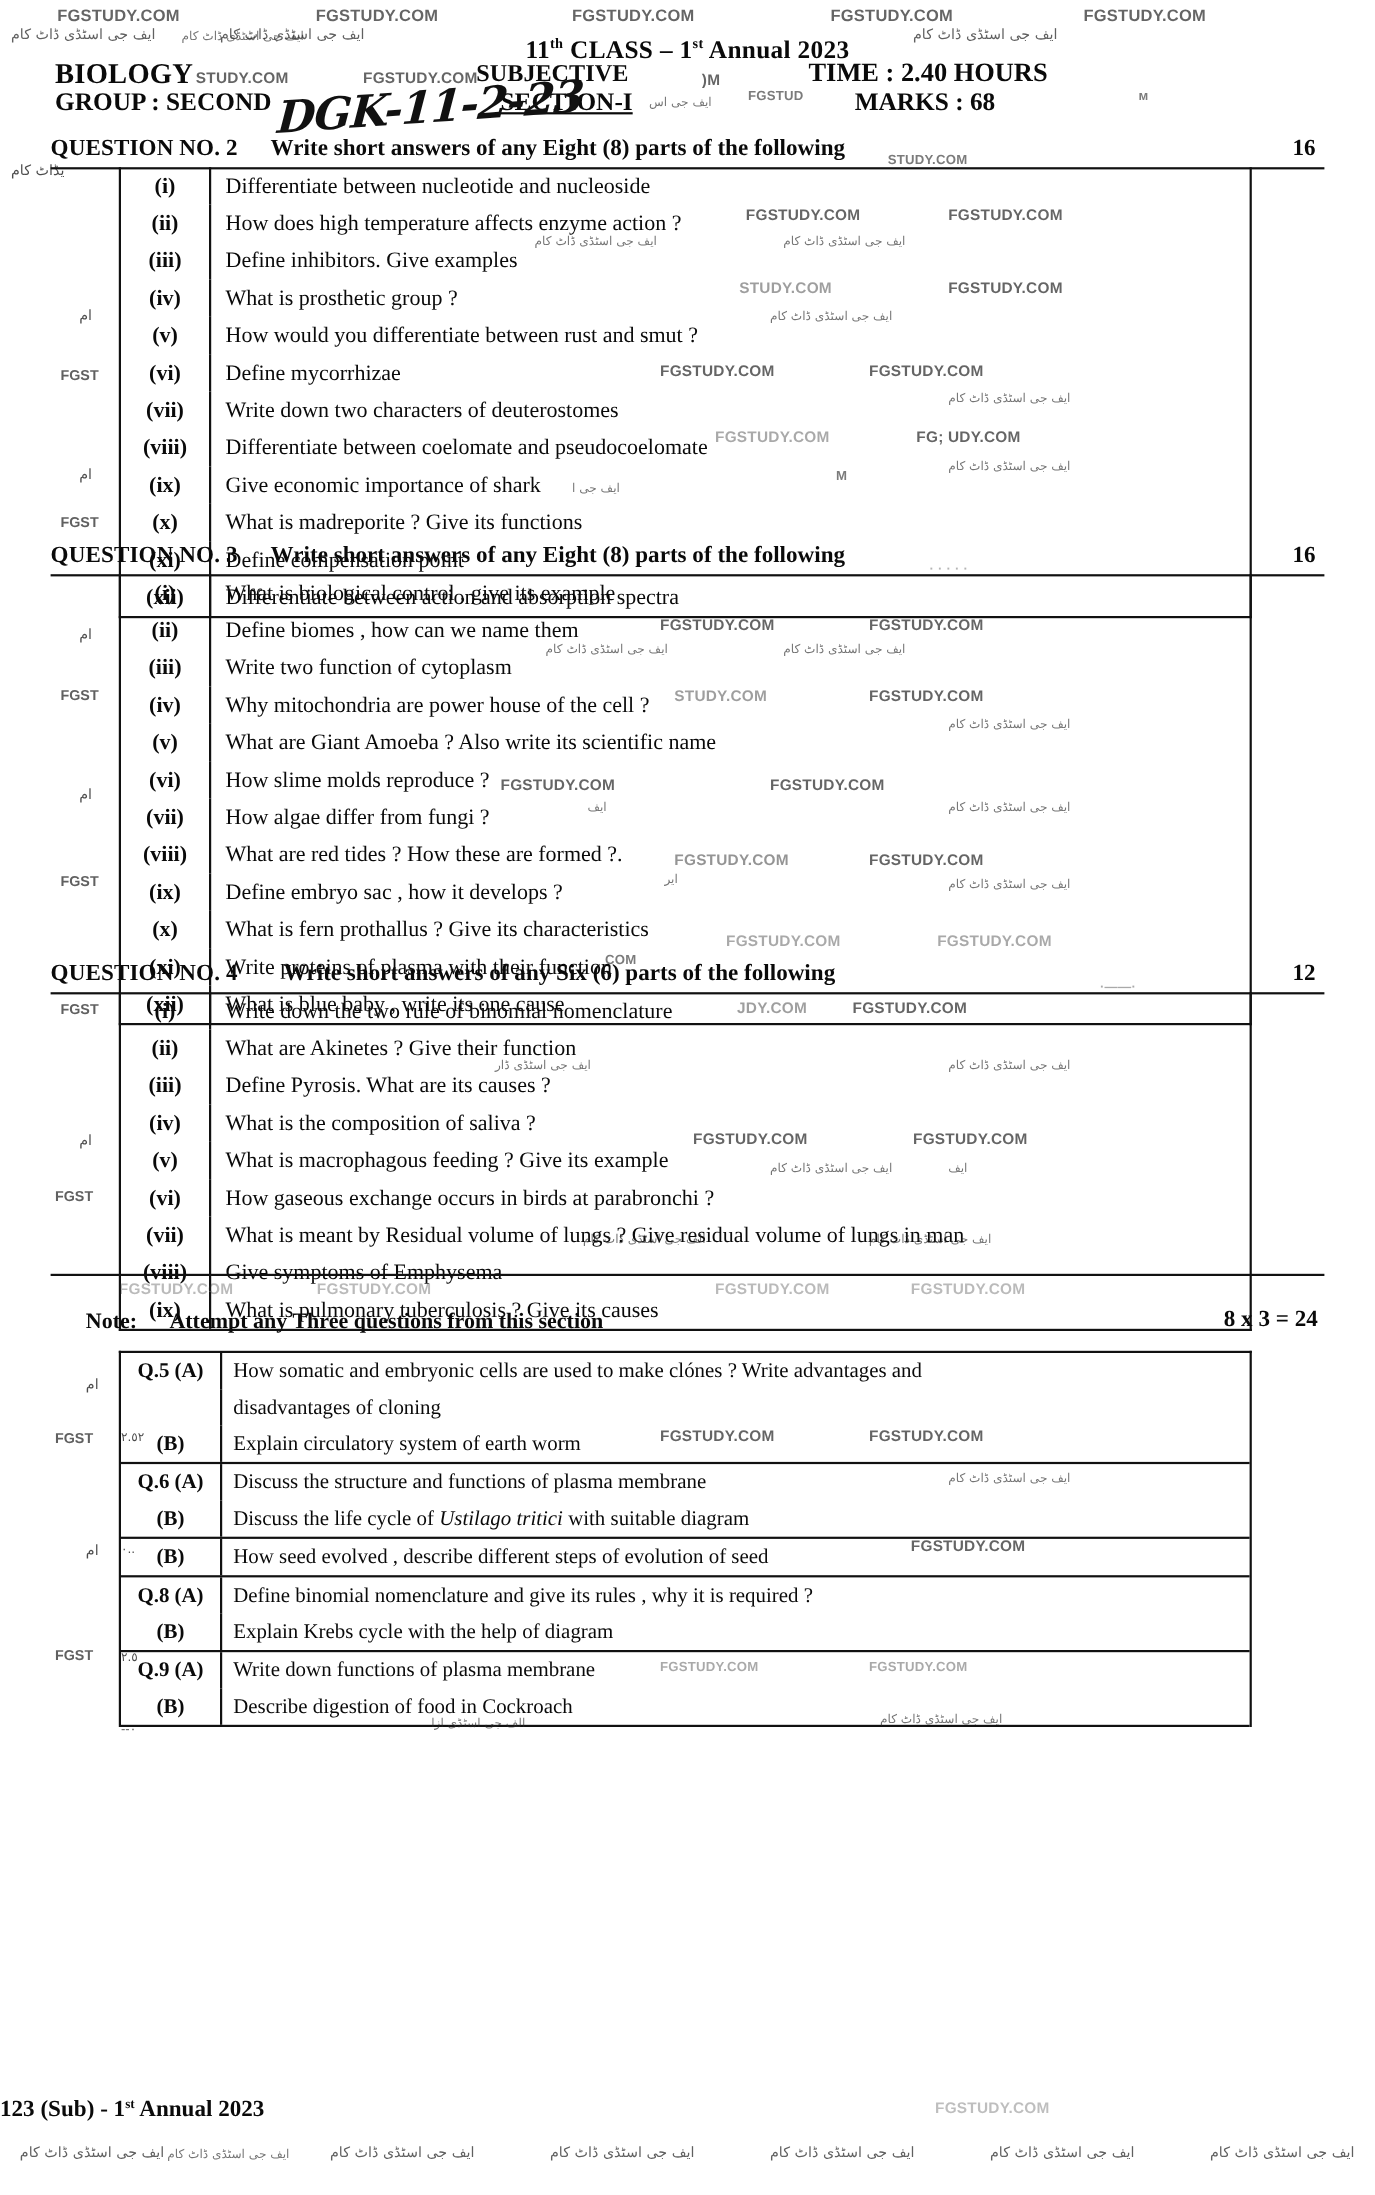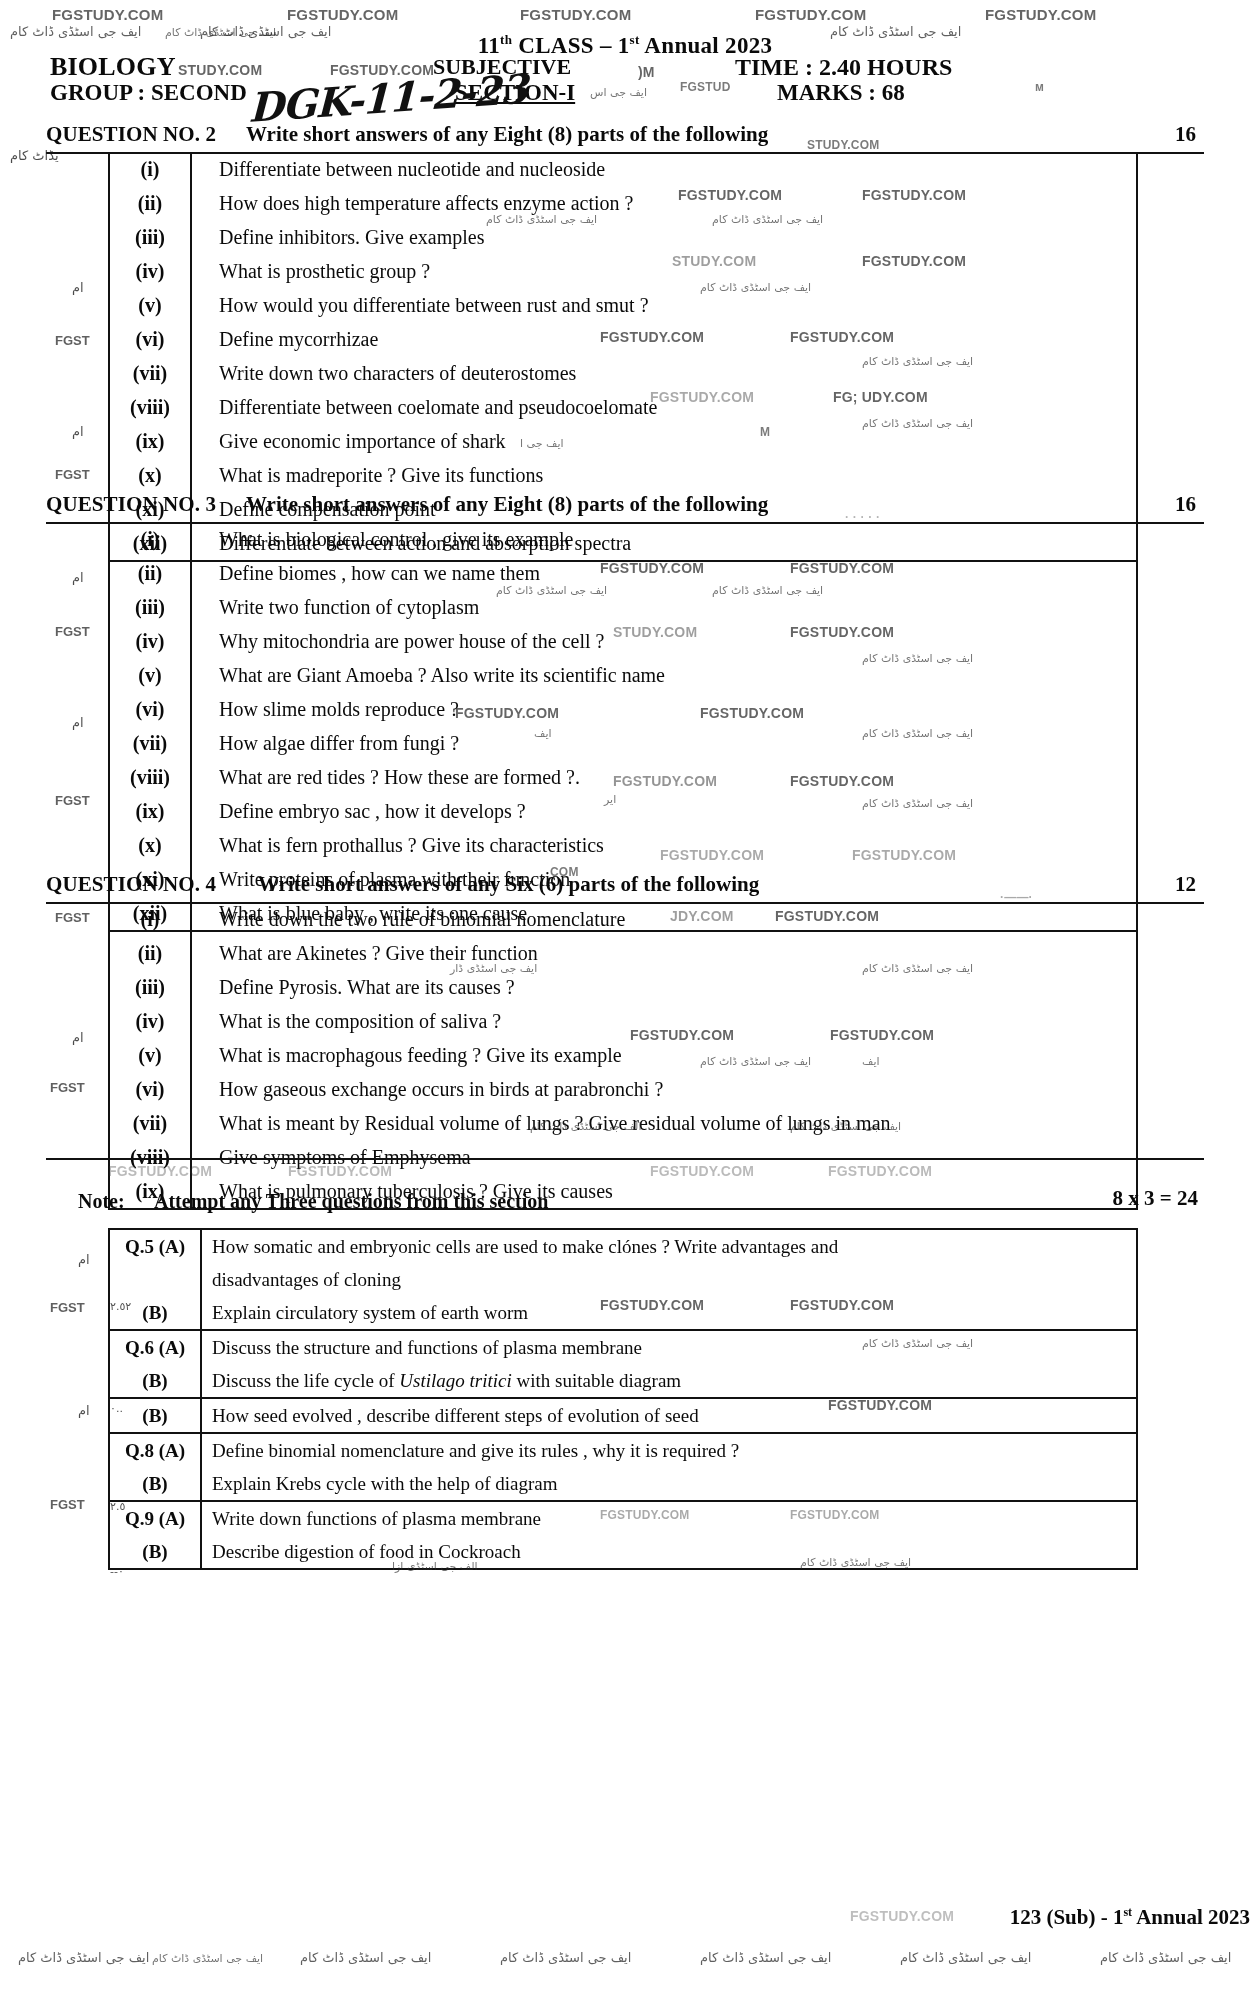--- a/index.html
+++ b/index.html
@@ -146,21 +146,21 @@
     text-align: center;
     font-size: 20px;
     font-weight: bold;
     border-right: 2px solid #111;
     line-height: 34px;
     height: 34px;
     box-sizing: border-box;
   }
   .qrow .rt {
     flex: 1;
-    padding-left: 27px;
+    padding-left: 13px;
     font-size: 20px;
     line-height: 34px;
     white-space: nowrap;
   }
   .qtable.bottom { border-bottom: 2px solid #111; }
 
   
   .sec2-line {
     position: absolute;
     left: 46px; width: 1158px;
@@ -216,21 +216,21 @@
     padding-left: 10px;
     font-size: 19px;
     line-height: 33px;
     white-space: nowrap;
   }
   .lrow .lt i { font-style: italic; }
 
   .footer-code {
     position: absolute;
     left: 0; width: 1250px;
-    text-align: right;
+    text-align: left;
     font-size: 21px; font-weight: bold;
   }
   .footer-code sup { font-size: 12px; }
 
   .side-mark {
     position: absolute;
     font-family: "DejaVu Sans", sans-serif;
     font-size: 13px;
     color: #1f1f1f;
     opacity: .8;

